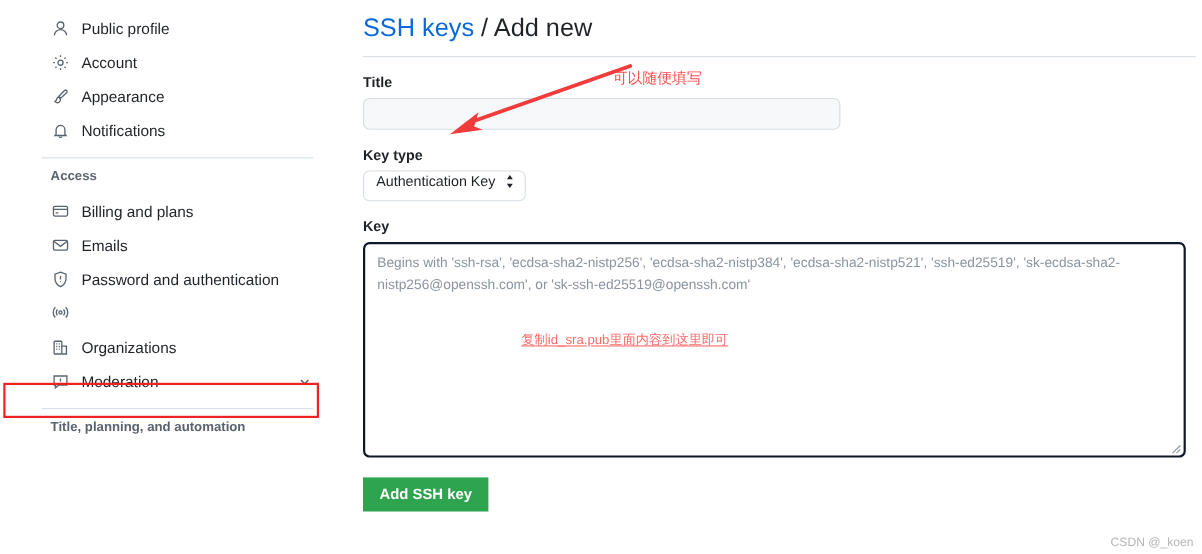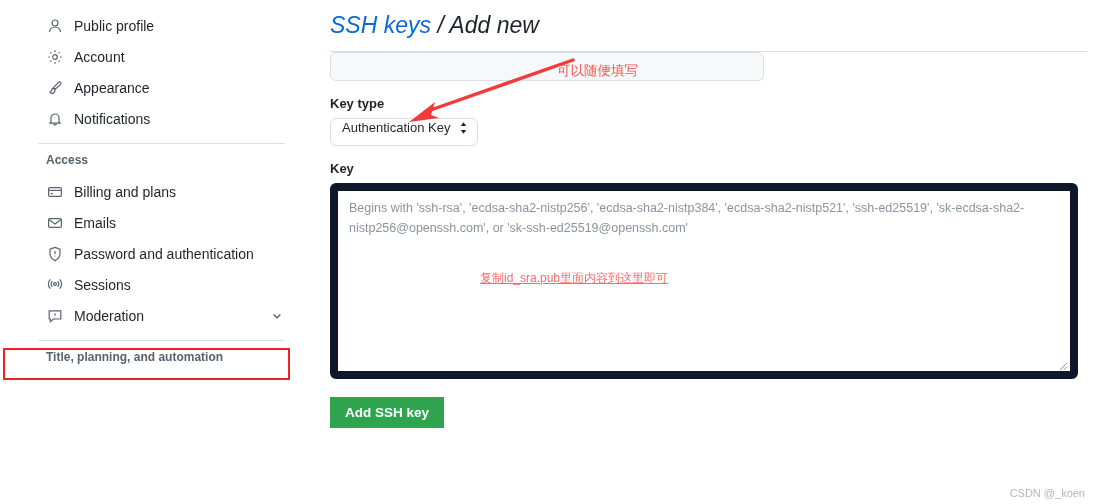--- a/index.html
+++ b/index.html
@@ -112,21 +112,20 @@
     left: 330px;
     top: 0;
     width: 763px;
     height: 504px;
   }
   .page-head {
     font-size: 23px;
     line-height: 1;
     padding-top: 14px;
     font-weight: 400;
-    font-style: italic;
   }
   .page-head .link {
     color: #0969da;
     cursor: pointer;
   }
   .page-head .sep { color: #1f2328; }
   .page-head .cur { color: #1f2328; }
   .head-rule {
     height: 1px;
     background: #d8dee4;
@@ -173,21 +172,21 @@
     line-height: 9px;
     display: flex;
     flex-direction: column;
     color: #1f2328;
   }
   .key-area {
     position: relative;
     width: 748px;
     height: 196px;
     box-sizing: border-box;
-    border: 8px solid #0f172a;
+    border: 2px solid #0f172a;
     border-radius: 6px;
     background: #ffffff;
     margin-top: 2px;
   }
   .key-placeholder {
     position: absolute;
     left: 11px;
     top: 7px;
     right: 12px;
     font-size: 12.5px;
@@ -340,24 +339,33 @@
     </div>
 
     <div class="nav-item">
       <span class="ico">
         <svg width="16" height="16" viewBox="0 0 16 16" fill="none" stroke="currentColor" stroke-width="1.2">
           <circle cx="8" cy="7" r="1.4"></circle>
           <path d="M5.3 4.3a3.8 3.8 0 0 0 0 5.4M10.7 4.3a3.8 3.8 0 0 1 0 5.4"></path>
           <path d="M3.3 2.4a6.5 6.5 0 0 0 0 9.2M12.7 2.4a6.5 6.5 0 0 1 0 9.2"></path>
         </svg>
       </span>
-      <span class="label">Sessions</span>
-    </div>
-
-
+    </div>
+
+
+    <div class="nav-item">
+      <span class="ico">
+        <svg width="16" height="16" viewBox="0 0 16 16" fill="none" stroke="currentColor" stroke-width="1.2">
+          <rect x="2.2" y="2.2" width="7" height="11.6" rx="0.8"></rect>
+          <path d="M9.2 6.6h4.2v7.2H9.2"></path>
+          <path d="M4.1 4.6h1M6.4 4.6h1M4.1 7h1M6.4 7h1M4.1 9.4h1M6.4 9.4h1"></path>
+        </svg>
+      </span>
+      <span class="label">Organizations</span>
+    </div>
 
     <div class="nav-item">
       <span class="ico">
         <svg width="16" height="16" viewBox="0 0 16 16" fill="none" stroke="currentColor" stroke-width="1.2">
           <path d="M2.2 2.8h11.6v8.2H6.4l-3 2.6v-2.6H2.2z"></path>
           <path d="M8 5.2v2.6"></path>
             <circle cx="8" cy="9.1" r="0.45" fill="currentColor" stroke="none"></circle>
         </svg>
       </span>
       <span class="label">Moderation</span>
@@ -377,20 +385,21 @@
 
   <main class="main">
 
     <div class="page-head">
       <span class="link">SSH keys</span>
       <span class="sep">/</span>
       <span class="cur">Add new</span>
     </div>
     <div class="head-rule"></div>
 
+    <div class="field-label">Title</div>
     <input class="text-input" type="text" value="" style="">
 
     <div class="field-label">Key type</div>
     <div class="select-box">
       <span>Authentication Key</span>
       <span class="arrows">
         <svg width="9" height="14" viewBox="0 0 9 14" fill="currentColor">
           <path d="M4.5 1.2L7.2 5H1.8z"></path>
             <path d="M4.5 12.8L1.8 9h5.4z"></path>
         </svg>

